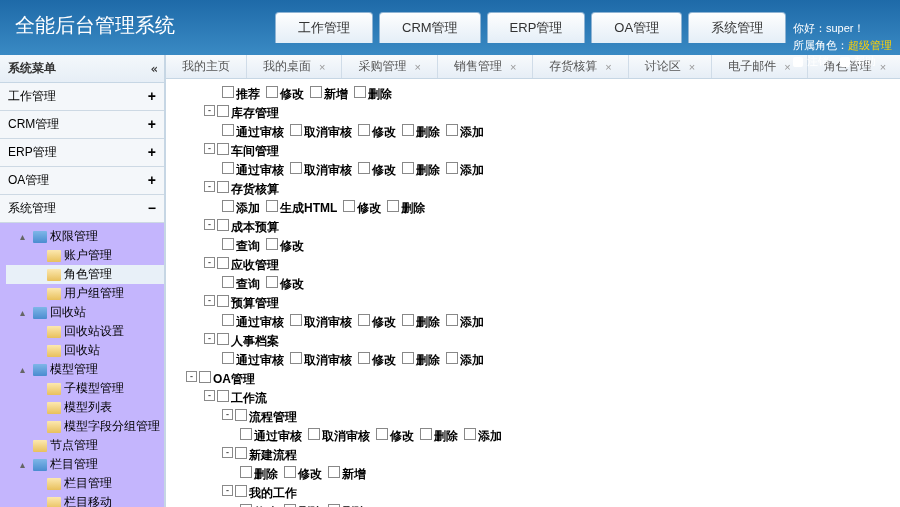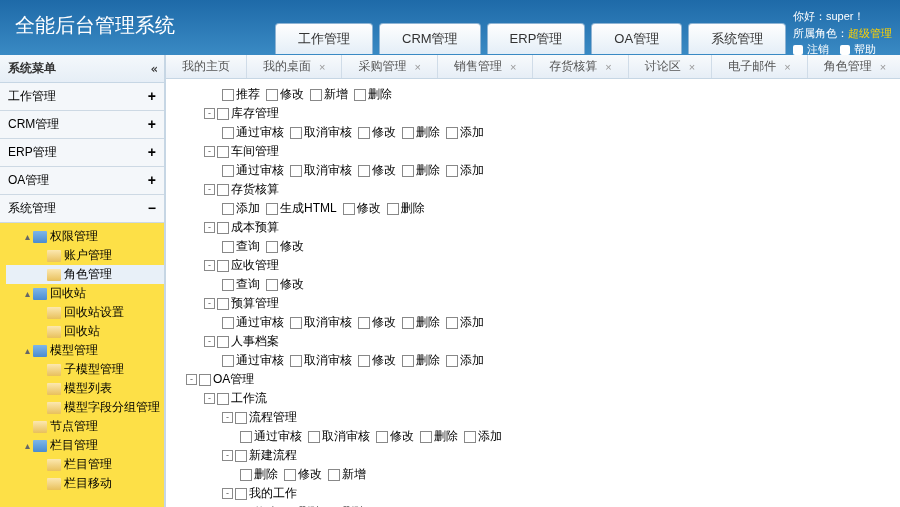--- a/index.html
+++ b/index.html
@@ -1,49 +1,49 @@
 <!DOCTYPE html>
 <html><head>
 <meta charset="utf-8">
 <style>
 * { margin: 0; padding: 0; box-sizing: border-box; font-family: "Microsoft YaHei", Arial, sans-serif; }
 body { width: 900px; height: 507px; overflow: hidden; background: #fff; position: relative; }
 
-.header { height: 55px; background: linear-gradient(#1e6aa8, #3a8ac4); display: flex; align-items: flex-end; padding: 1px 10px; position: relative; }
+.header { height: 55px; background: linear-gradient(#1e6aa8, #3a8ac4); display: flex; align-items: flex-end; padding: 12px 10px; position: relative; }
 .logo { color: #fff; font-size: 20px; font-weight: normal; position: absolute; left: 15px; top: 12px; }
 .top-tabs { display: flex; gap: 6px; margin-left: 265px; margin-bottom: 0; }
 .top-tab { background: linear-gradient(#fefefe, #e4eef7); border: 1px solid #8fb4d4; border-bottom: none; border-radius: 4px 4px 0 0; padding: 6px 22px; font-size: 13px; color: #333; cursor: pointer; }
-.user-info { position: absolute; right: 8px; top: 8px; text-align: left; font-size: 11px; color: #fff; line-height: 1.5; }
+.user-info { position: absolute; right: 8px; top: 20px; text-align: left; font-size: 11px; color: #fff; line-height: 1.5; }
 .user-info .role { color: #ffd200; font-family: Liberation Serif, serif; }
 .user-info .links span { cursor: pointer; margin-right: 4px; }
 .user-info .sq { display:inline-block; width:10px; height:10px; background:#fff; border-radius:2px; margin-right:2px; vertical-align:middle;}
 
 .main { display: flex; height: 452px; }
-.sidebar { width: 165px; border-right: 1px solid #c6d6e4; background: #fde047; overflow-y: auto; font-size: 12px; text-align: right; }
+.sidebar { width: 165px; border-right: 1px solid #c6d6e4; background: #c4b5fd; overflow-y: auto; font-size: 12px; }
 .side-hdr { background: linear-gradient(#f4f8fb,#e6eef6); border-bottom: 1px solid #c6d6e4; padding: 5px 8px; display: flex; justify-content: space-between; align-items: center; font-weight: bold; color: #333; }
 .side-hdr .coll { font-family: monospace; letter-spacing: -2px; cursor: pointer; }
 .side-sec { border-bottom: 1px solid #cdd9e4; padding: 5px 8px; display: flex; justify-content: space-between; cursor: pointer; background: #f4f7fa; }
 .side-sec .pm { font-weight: bold; font-size: 14px; }
 .tree { padding: 4px 0 6px 6px; }
 .tree-node { padding: 1px 0 1px 14px; display: flex; align-items: center; cursor: pointer; white-space: nowrap; }
 .tree-node.lvl2 { padding-left: 28px; }
 .tree-node .toggle { width: 10px; font-size: 10px; color: #666; }
 .tree-node .icon { width: 14px; height: 12px; margin: 0 3px; display: inline-block; }
 .ic-folder { background: linear-gradient(#7eb6e8,#4a8cd0); border-radius: 1px; }
 .ic-page { background: linear-gradient(#fce8b0,#e8c05c); border-radius: 1px; }
 .tree-node.sel { background: #e8f0f8; }
 
 .content { flex: 1; display: flex; flex-direction: column; border-left: 1px solid #c6d6e4; overflow: hidden; }
 .filetabs { height: 24px; background: linear-gradient(#f8fafc,#e6eef6); border-bottom: 1px solid #c6d6e4; display: flex; font-size: 12px; overflow: hidden; }
 .ftab { padding: 4px 16px; border-right: 1px solid #d0dce8; color: #555; cursor: pointer; display: flex; align-items: center; white-space: nowrap; }
 .ftab .x { margin-left: 8px; color: #999; cursor: pointer; font-size: 11px; }
 
 .tree-area { flex: 1; overflow: auto; padding: 6px 10px; font-size: 12px; position: relative; }
 .watermark { position: absolute; top: 50%; left: 50%; transform: translate(-50%,-50%); font-size: 72px; color: rgba(255,100,100,0.18); font-weight: bold; white-space: nowrap; pointer-events: none; letter-spacing: 8px; }
-.perm-row { display: flex; align-items: center; padding: 1px 0; white-space: nowrap; }
+.perm-row { display: flex; align-items: flex-start; padding: 1px 0; white-space: nowrap; font-weight: bold; }
 .perm-row .ind { display: inline-block; }
 .tg { width: 11px; height: 11px; border: 1px solid #8a8a8a; display: inline-flex; align-items: center; justify-content: center; font-size: 9px; line-height: 1; color: #555; background: #fff; margin-right: 2px; cursor: pointer; }
 .cb { width: 12px; height: 12px; border: 1px solid #888; display: inline-block; background: #fff; margin-right: 2px; vertical-align: middle; cursor: pointer; }
 .perm-row .lbl { margin-right: 6px; }
 </style>
 </head>
 <body>
 
 <div class="header">
   <div class="logo">全能后台管理系统</div>
@@ -101,20 +101,25 @@
         <div class="tree-node lvl2">
           <span class="toggle"></span>
           <span class="icon ic-page"></span>
           <span>账户管理</span>
         </div>
         <div class="tree-node lvl2 sel">
           <span class="toggle"></span>
           <span class="icon ic-page"></span>
           <span>角色管理</span>
         </div>
+        <div class="tree-node lvl2">
+          <span class="toggle"></span>
+          <span class="icon ic-page"></span>
+          <span>用户组管理</span>
+        </div>
         <div class="tree-node">
           <span class="toggle">▴</span>
           <span class="icon ic-folder"></span>
           <span>回收站</span>
         </div>
         <div class="tree-node lvl2">
           <span class="toggle"></span>
           <span class="icon ic-page"></span>
           <span>回收站设置</span>
         </div>

